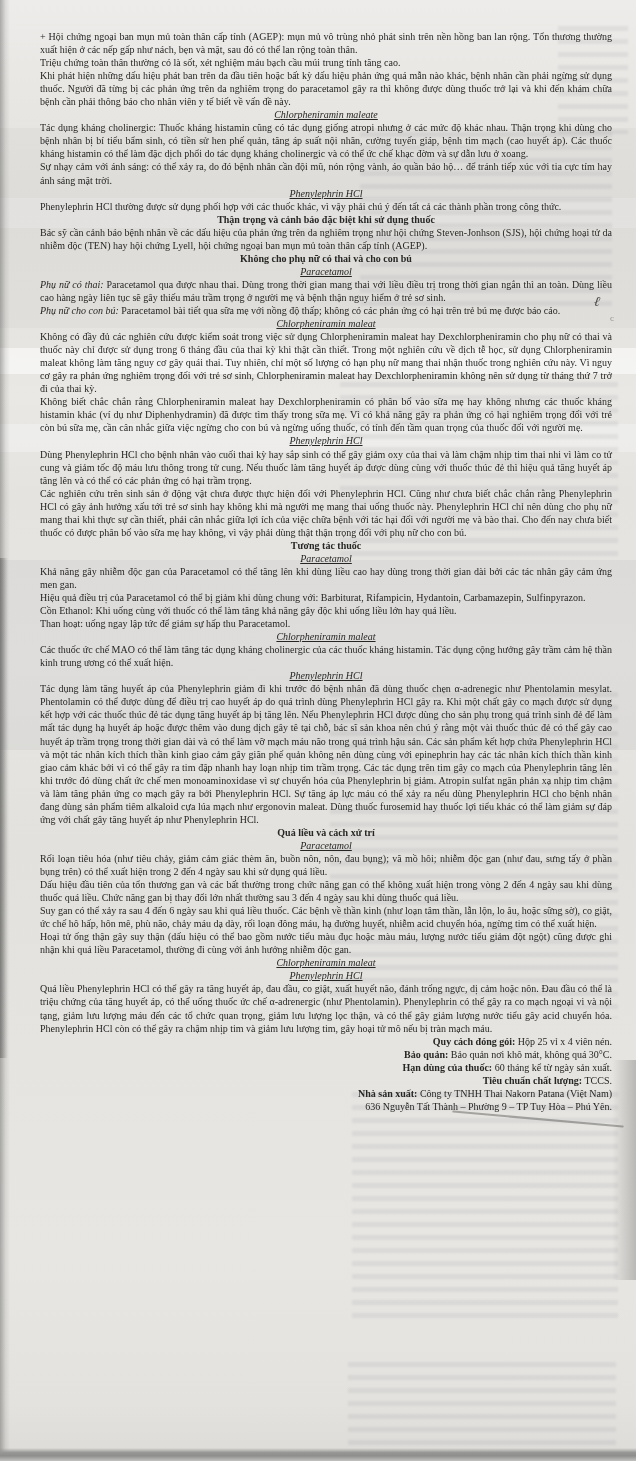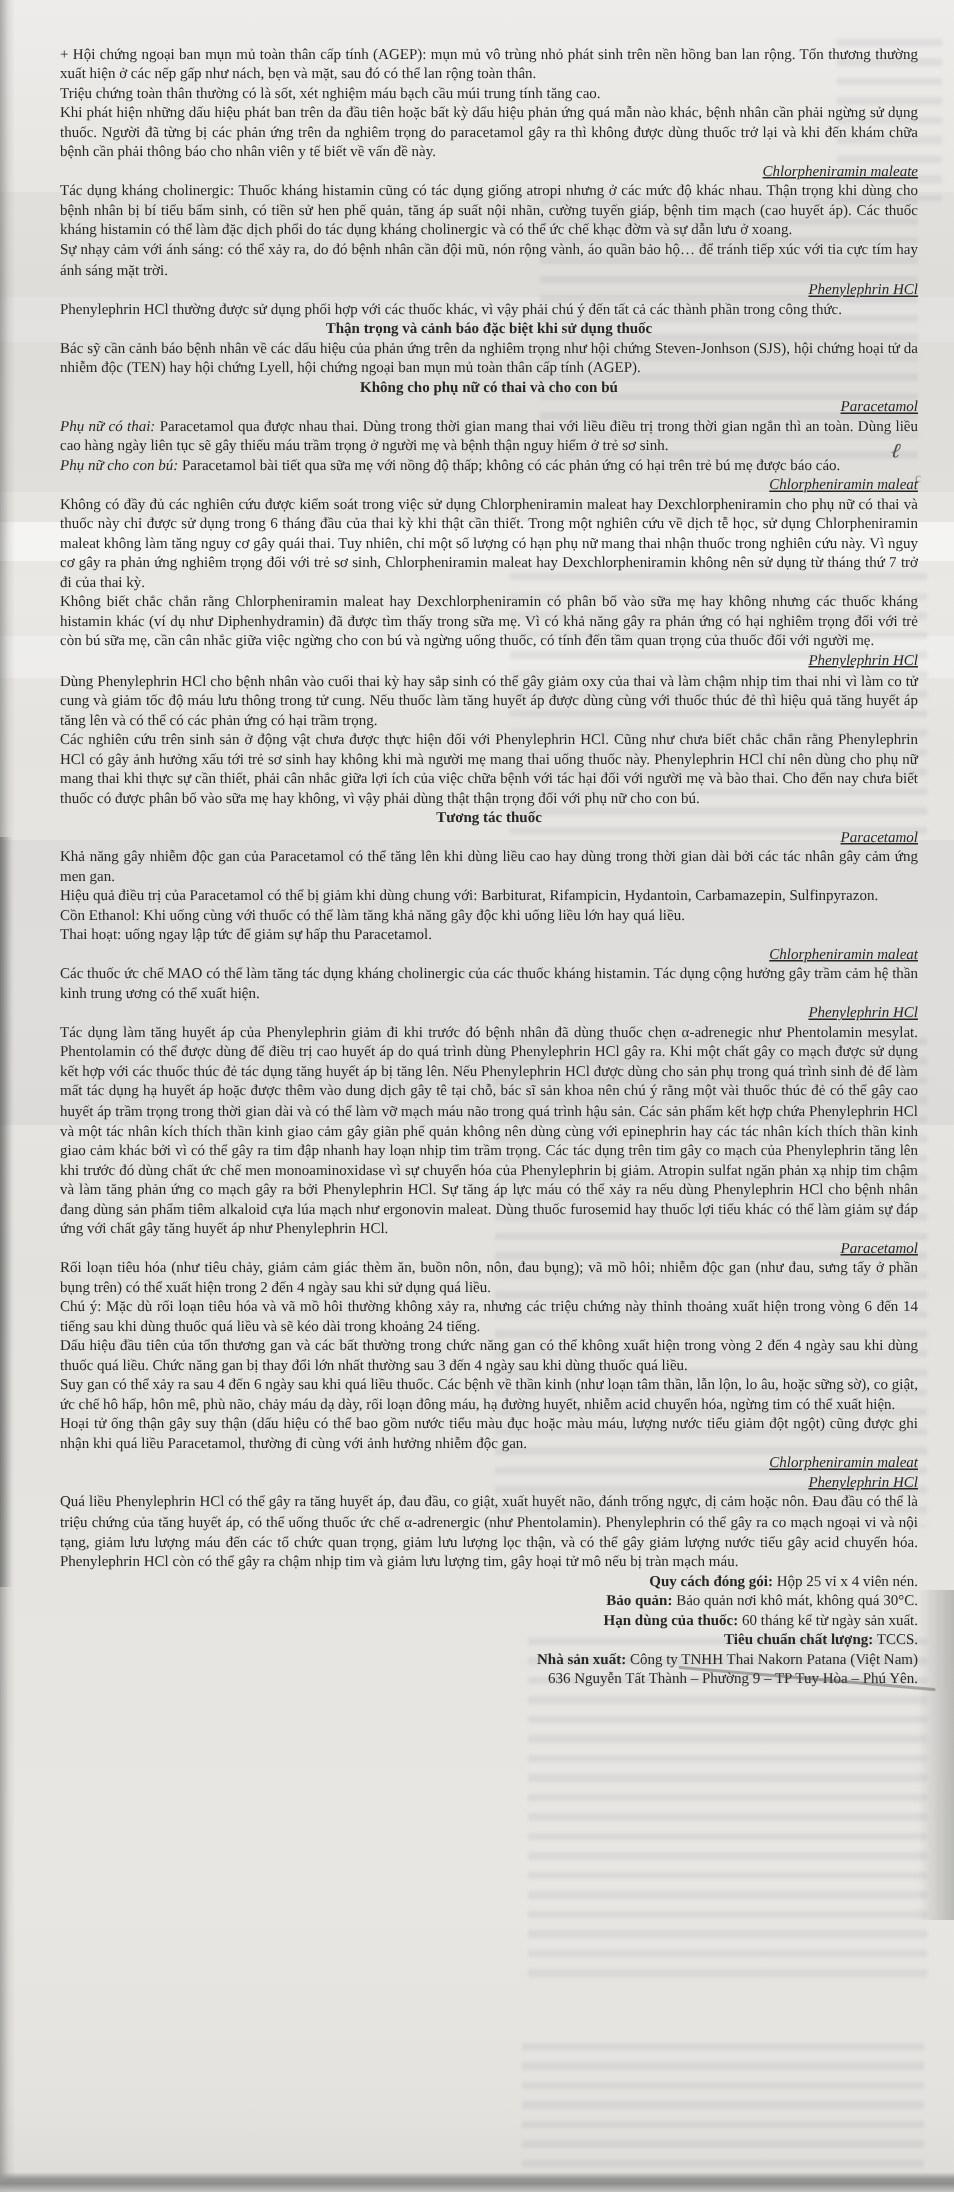--- a/index.html
+++ b/index.html
@@ -43,21 +43,21 @@
     color:#4c4c4a;transform:rotate(8deg);}
   .dot-mark{position:absolute;left:610px;top:313px;font:9px "Liberation Serif",serif;color:#8e8e8c;}
   
   .textcol{
     position:absolute;left:40px;top:30px;width:572px;
     font-size:10px;line-height:13.05px;color:#262624;
     text-align:justify;text-justify:inter-word;
   }
   .textcol p{margin:0;padding:0;}
   .textcol p.head{font-weight:bold;text-align:center;}
-  .textcol p.sub{font-style:italic;text-decoration:underline;text-align:right;}
+  .textcol p.sub{font-style:italic;text-decoration:underline;text-align:center;}
   .textcol p.kv{text-align:right;}
   .textcol p.kv b{font-weight:bold;}
   .textcol i.lead{font-style:italic;}
 </style>
 </head>
 <body>
 
 <div class="paper">
 
   <div class="band dark1"></div>
@@ -91,28 +91,28 @@
       <p class="body">Không có đầy đủ các nghiên cứu được kiểm soát trong việc sử dụng Chlorpheniramin maleat hay Dexchlorpheniramin cho phụ nữ có thai và thuốc này chỉ được sử dụng trong 6 tháng đầu của thai kỳ khi thật cần thiết. Trong một nghiên cứu về dịch tễ học, sử dụng Chlorpheniramin maleat không làm tăng nguy cơ gây quái thai. Tuy nhiên, chỉ một số lượng có hạn phụ nữ mang thai nhận thuốc trong nghiên cứu này. Vì nguy cơ gây ra phản ứng nghiêm trọng đối với trẻ sơ sinh, Chlorpheniramin maleat hay Dexchlorpheniramin không nên sử dụng từ tháng thứ 7 trở đi của thai kỳ.</p>
       <p class="body">Không biết chắc chắn rằng Chlorpheniramin maleat hay Dexchlorpheniramin có phân bố vào sữa mẹ hay không nhưng các thuốc kháng histamin khác (ví dụ như Diphenhydramin) đã được tìm thấy trong sữa mẹ. Vì có khả năng gây ra phản ứng có hại nghiêm trọng đối với trẻ còn bú sữa mẹ, cần cân nhắc giữa việc ngừng cho con bú và ngừng uống thuốc, có tính đến tầm quan trọng của thuốc đối với người mẹ.</p>
       <p class="sub">Phenylephrin HCl</p>
       <p class="body">Dùng Phenylephrin HCl cho bệnh nhân vào cuối thai kỳ hay sắp sinh có thể gây giảm oxy của thai và làm chậm nhịp tim thai nhi vì làm co tử cung và giảm tốc độ máu lưu thông trong tử cung. Nếu thuốc làm tăng huyết áp được dùng cùng với thuốc thúc đẻ thì hiệu quả tăng huyết áp tăng lên và có thể có các phản ứng có hại trầm trọng.</p>
       <p class="body">Các nghiên cứu trên sinh sản ở động vật chưa được thực hiện đối với Phenylephrin HCl. Cũng như chưa biết chắc chắn rằng Phenylephrin HCl có gây ảnh hưởng xấu tới trẻ sơ sinh hay không khi mà người mẹ mang thai uống thuốc này. Phenylephrin HCl chỉ nên dùng cho phụ nữ mang thai khi thực sự cần thiết, phải cân nhắc giữa lợi ích của việc chữa bệnh với tác hại đối với người mẹ và bào thai. Cho đến nay chưa biết thuốc có được phân bố vào sữa mẹ hay không, vì vậy phải dùng thật thận trọng đối với phụ nữ cho con bú.</p>
       <p class="head">Tương tác thuốc</p>
       <p class="sub">Paracetamol</p>
       <p class="body">Khả năng gây nhiễm độc gan của Paracetamol có thể tăng lên khi dùng liều cao hay dùng trong thời gian dài bởi các tác nhân gây cảm ứng men gan.</p>
       <p class="body">Hiệu quả điều trị của Paracetamol có thể bị giảm khi dùng chung với: Barbiturat, Rifampicin, Hydantoin, Carbamazepin, Sulfinpyrazon.</p>
       <p class="body">Cồn Ethanol: Khi uống cùng với thuốc có thể làm tăng khả năng gây độc khi uống liều lớn hay quá liều.</p>
-      <p class="body">Thai hoạt: uống ngay lập tức để giảm sự hấp thu Paracetamol.</p>
+      <p class="body">Than hoạt: uống ngay lập tức để giảm sự hấp thu Paracetamol.</p>
       <p class="sub">Chlorpheniramin maleat</p>
       <p class="body">Các thuốc ức chế MAO có thể làm tăng tác dụng kháng cholinergic của các thuốc kháng histamin. Tác dụng cộng hưởng gây trầm cảm hệ thần kinh trung ương có thể xuất hiện.</p>
       <p class="sub">Phenylephrin HCl</p>
       <p class="body">Tác dụng làm tăng huyết áp của Phenylephrin giảm đi khi trước đó bệnh nhân đã dùng thuốc chẹn α-adrenegic như Phentolamin mesylat. Phentolamin có thể được dùng để điều trị cao huyết áp do quá trình dùng Phenylephrin HCl gây ra. Khi một chất gây co mạch được sử dụng kết hợp với các thuốc thúc đẻ tác dụng tăng huyết áp bị tăng lên. Nếu Phenylephrin HCl được dùng cho sản phụ trong quá trình sinh đẻ để làm mất tác dụng hạ huyết áp hoặc được thêm vào dung dịch gây tê tại chỗ, bác sĩ sản khoa nên chú ý rằng một vài thuốc thúc đẻ có thể gây cao huyết áp trầm trọng trong thời gian dài và có thể làm vỡ mạch máu não trong quá trình hậu sản. Các sản phẩm kết hợp chứa Phenylephrin HCl và một tác nhân kích thích thần kinh giao cảm gây giãn phế quản không nên dùng cùng với epinephrin hay các tác nhân kích thích thần kinh giao cảm khác bởi vì có thể gây ra tim đập nhanh hay loạn nhịp tim trầm trọng. Các tác dụng trên tim gây co mạch của Phenylephrin tăng lên khi trước đó dùng chất ức chế men monoaminoxidase vì sự chuyển hóa của Phenylephrin bị giảm. Atropin sulfat ngăn phản xạ nhịp tim chậm và làm tăng phản ứng co mạch gây ra bởi Phenylephrin HCl. Sự tăng áp lực máu có thể xảy ra nếu dùng Phenylephrin HCl cho bệnh nhân đang dùng sản phẩm tiêm alkaloid cựa lúa mạch như ergonovin maleat. Dùng thuốc furosemid hay thuốc lợi tiểu khác có thể làm giảm sự đáp ứng với chất gây tăng huyết áp như Phenylephrin HCl.</p>
+      <p class="head">Quá liều và cách xử trí</p>
       <p class="sub">Paracetamol</p>
       <p class="body">Rối loạn tiêu hóa (như tiêu chảy, giảm cảm giác thèm ăn, buồn nôn, nôn, đau bụng); vã mồ hôi; nhiễm độc gan (như đau, sưng tấy ở phần bụng trên) có thể xuất hiện trong 2 đến 4 ngày sau khi sử dụng quá liều.</p>
-      <p class="body">Chú ý: Mặc dù rối loạn tiêu hóa và vã mồ hôi thường không xảy ra, nhưng các triệu chứng này thỉnh thoảng xuất hiện trong vòng 6 đến 14 tiếng sau khi dùng thuốc quá liều và sẽ kéo dài trong khoảng 24 tiếng.</p>
       <p class="body">Dấu hiệu đầu tiên của tổn thương gan và các bất thường trong chức năng gan có thể không xuất hiện trong vòng 2 đến 4 ngày sau khi dùng thuốc quá liều. Chức năng gan bị thay đổi lớn nhất thường sau 3 đến 4 ngày sau khi dùng thuốc quá liều.</p>
       <p class="body">Suy gan có thể xảy ra sau 4 đến 6 ngày sau khi quá liều thuốc. Các bệnh về thần kinh (như loạn tâm thần, lẫn lộn, lo âu, hoặc sững sờ), co giật, ức chế hô hấp, hôn mê, phù não, chảy máu dạ dày, rối loạn đông máu, hạ đường huyết, nhiễm acid chuyển hóa, ngừng tim có thể xuất hiện.</p>
       <p class="body">Hoại tử ống thận gây suy thận (dấu hiệu có thể bao gồm nước tiểu màu đục hoặc màu máu, lượng nước tiểu giảm đột ngột) cũng được ghi nhận khi quá liều Paracetamol, thường đi cùng với ảnh hưởng nhiễm độc gan.</p>
       <p class="sub">Chlorpheniramin maleat</p>
       <p class="sub">Phenylephrin HCl</p>
       <p class="body">Quá liều Phenylephrin HCl có thể gây ra tăng huyết áp, đau đầu, co giật, xuất huyết não, đánh trống ngực, dị cảm hoặc nôn. Đau đầu có thể là triệu chứng của tăng huyết áp, có thể uống thuốc ức chế α-adrenergic (như Phentolamin). Phenylephrin có thể gây ra co mạch ngoại vi và nội tạng, giảm lưu lượng máu đến các tổ chức quan trọng, giảm lưu lượng lọc thận, và có thể gây giảm lượng nước tiểu gây acid chuyển hóa. Phenylephrin HCl còn có thể gây ra chậm nhịp tim và giảm lưu lượng tim, gây hoại tử mô nếu bị tràn mạch máu.</p>
       <p class="kv"><b>Quy cách đóng gói:</b> Hộp 25 vỉ x 4 viên nén.</p>
       <p class="kv"><b>Bảo quản:</b> Bảo quản nơi khô mát, không quá 30°C.</p>
       <p class="kv"><b>Hạn dùng của thuốc:</b> 60 tháng kể từ ngày sản xuất.</p>
       <p class="kv"><b>Tiêu chuẩn chất lượng:</b> TCCS.</p>

